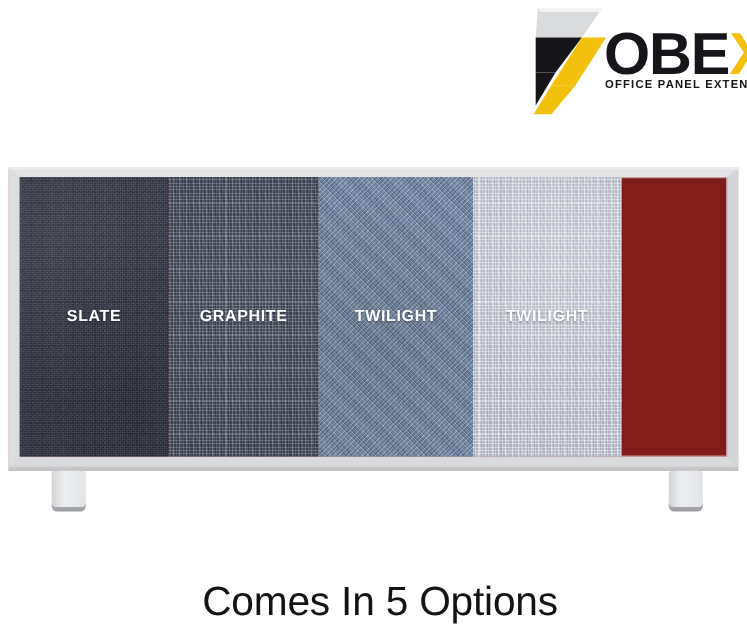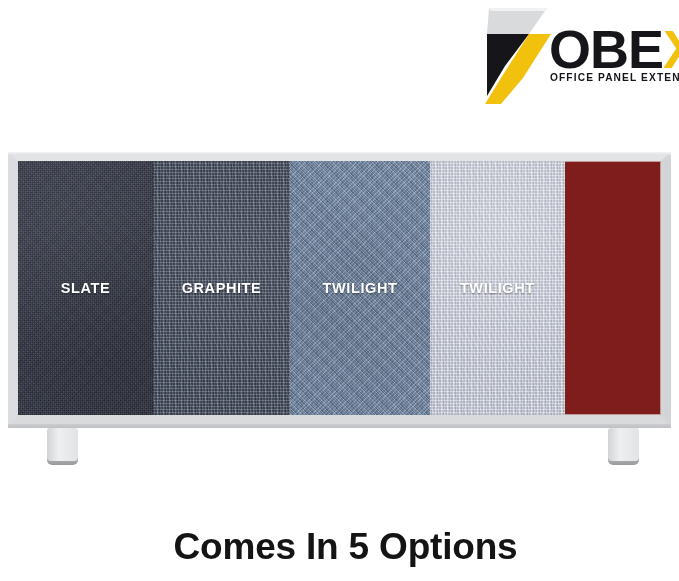--- a/index.html
+++ b/index.html
@@ -270,21 +270,21 @@
   #foot-right { left: 600px; }
 
   
   #caption {
     position: absolute;
     left: 0;
     right: 0;
     top: 524px;
     text-align: center;
     font-size: 37px;
-    font-weight: bold;
+    font-weight: normal;
     color: #141414;
     letter-spacing: -0.2px;
     line-height: 46px;
     padding-left: 12px;
   }
 </style>
 </head>
 <body>
 
 <div id="logo-block">

